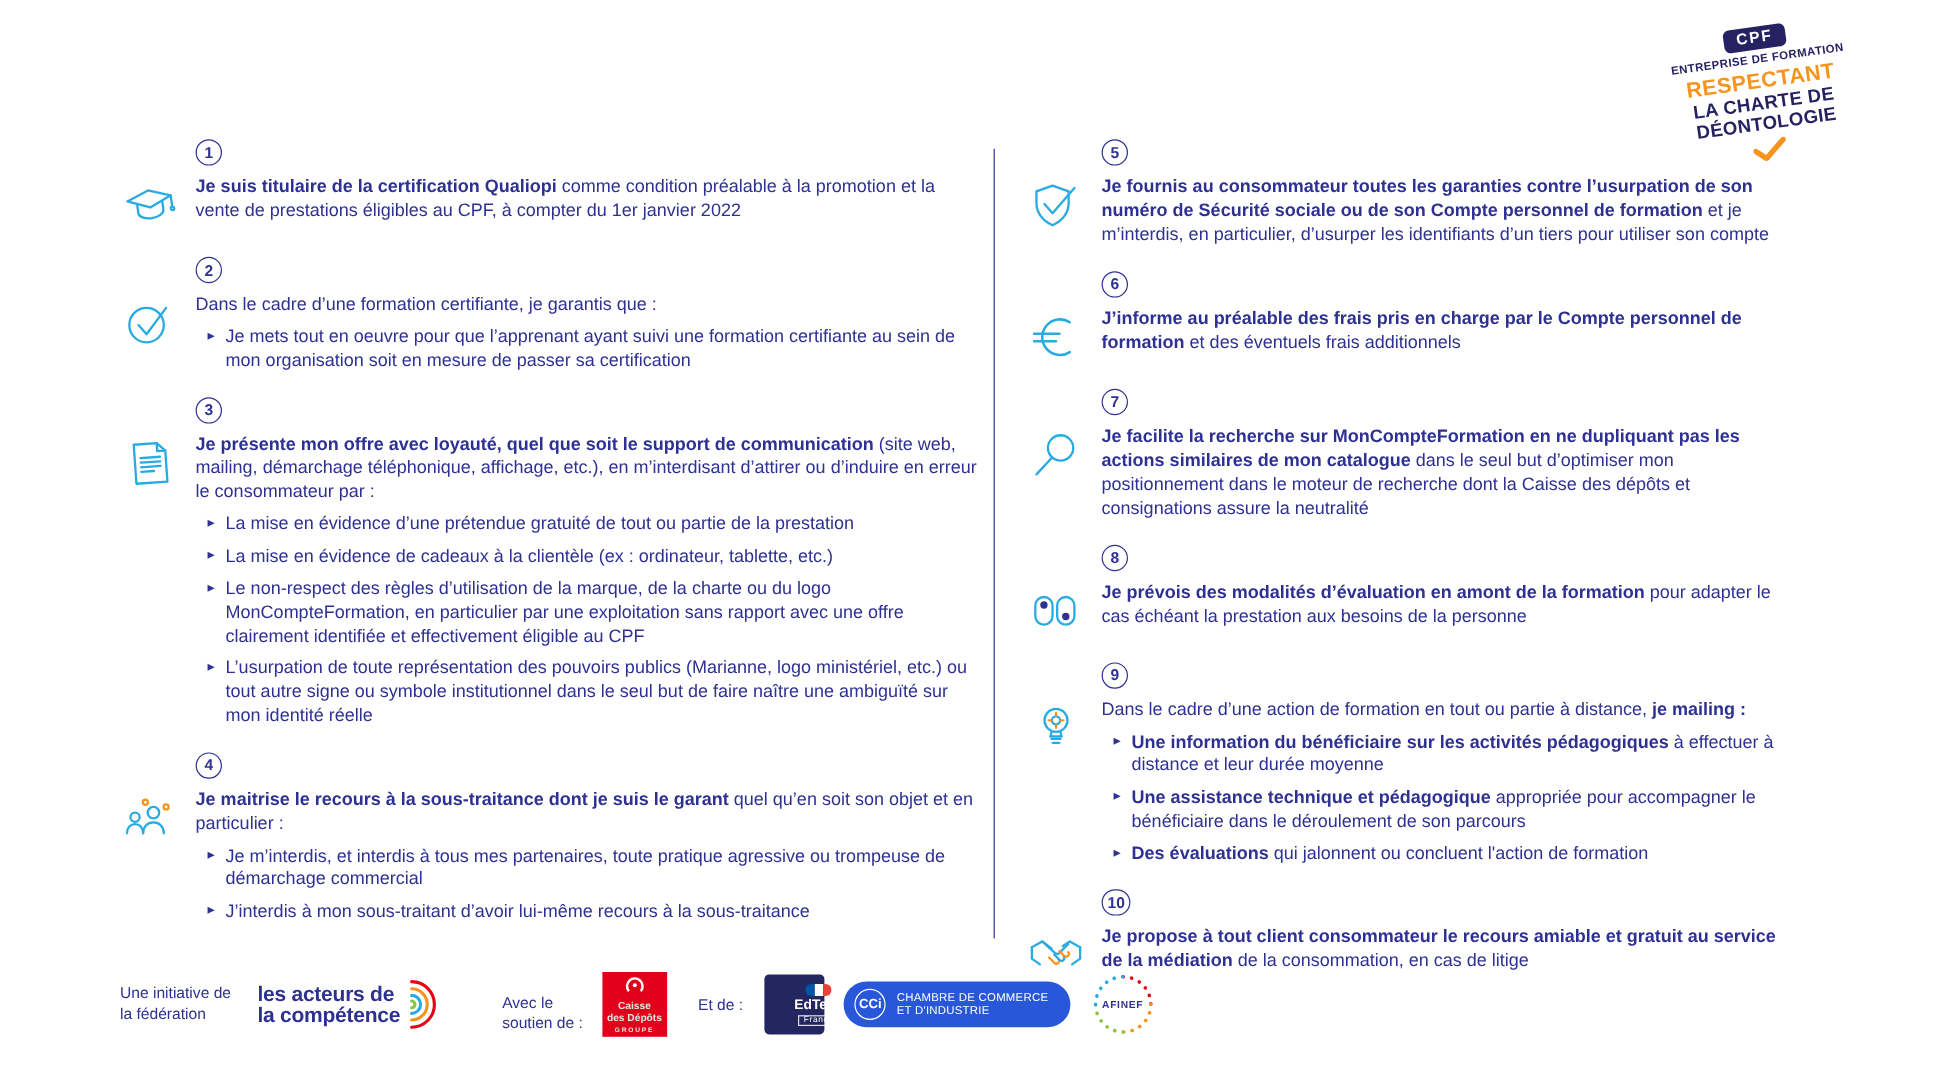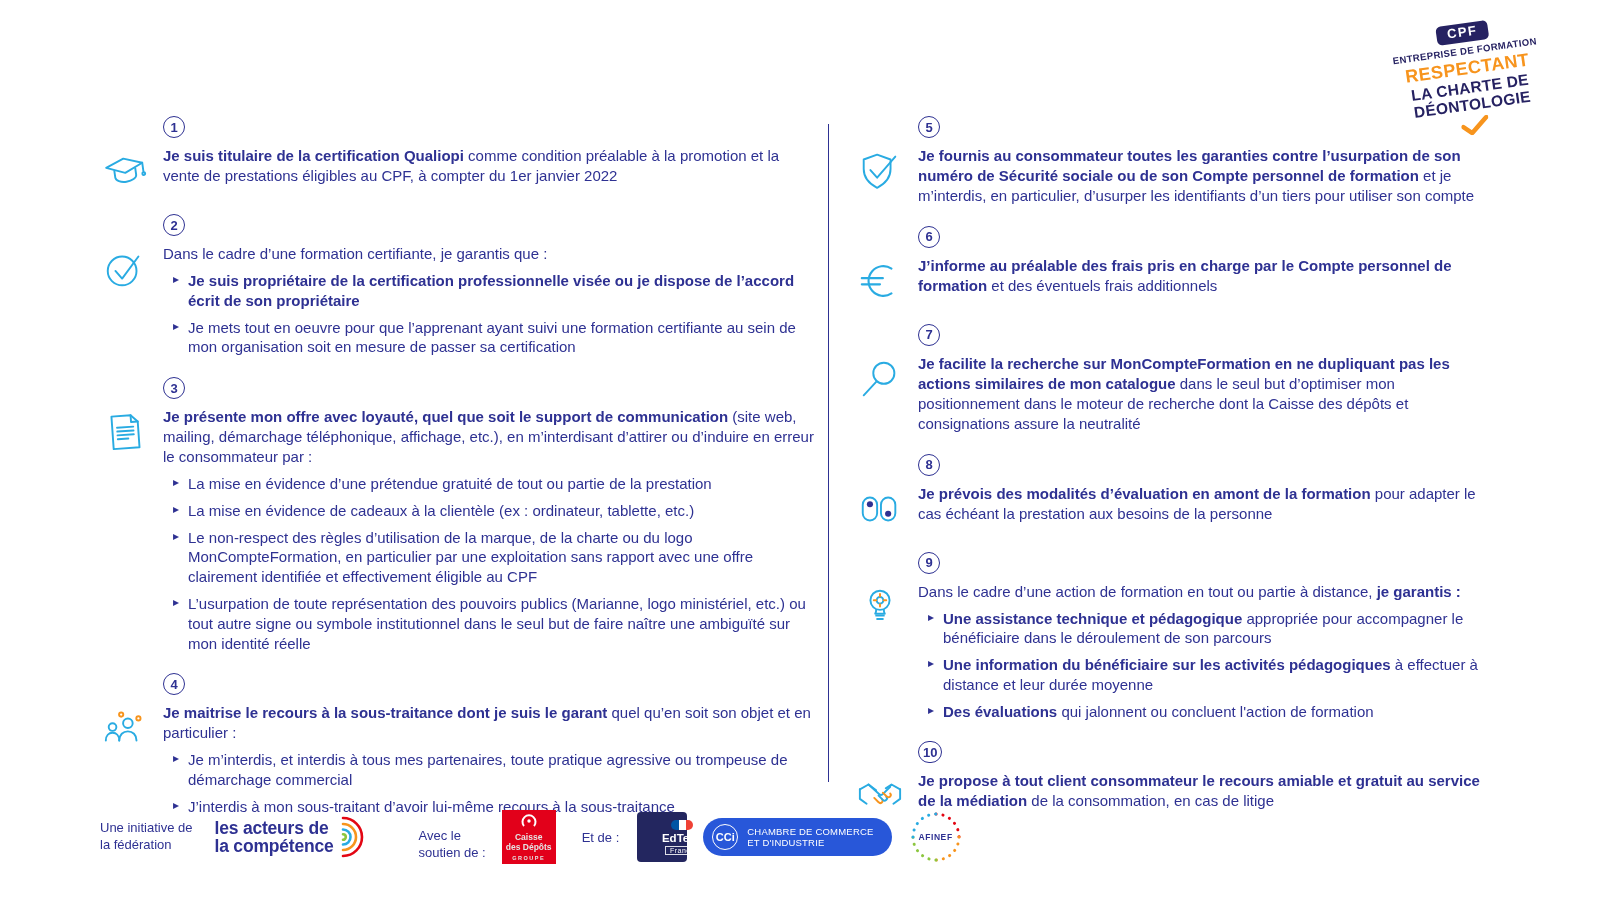--- a/index.html
+++ b/index.html
@@ -111,21 +111,20 @@
         <div class="item-body"><div class="item-number">1</div><p class="item-text"><span class="b">Je suis titulaire de la certification Qualiopi</span><span> comme condition préalable à la promotion et la vente de prestations éligibles au CPF, à compter du 1er janvier 2022</span></p></div>
       </div>
       <div class="item">
         <div class="item-icon">
           <svg viewBox="0 0 48 48" fill="none" stroke="#29ABE2" stroke-width="2" stroke-linecap="round" stroke-linejoin="round">
             <circle cx="21" cy="26" r="15"></circle>
             <path d="M14 26 l7 8 L38 11"></path>
           </svg>
         </div>
         <div class="item-body"><div class="item-number">2</div><p class="item-text"><span>Dans le cadre d’une formation certifiante, je garantis que :</span></p><div class="bullets">
-            <div class="bullet"><span class="b">Je suis propriétaire de la certification professionnelle visée ou je dispose de l’accord écrit de son propriétaire</span></div>
             <div class="bullet"><span>Je mets tout en oeuvre pour que l’apprenant ayant suivi une formation certifiante au sein de mon organisation soit en mesure de passer sa certification</span></div>
           </div></div>
       </div>
       <div class="item">
         <div class="item-icon">
           <svg viewBox="0 0 48 48" fill="none" stroke="#29ABE2" stroke-width="2" stroke-linecap="round" stroke-linejoin="round">
             <g transform="rotate(-4 24 24)">
               <path d="M11 7 h20 l7 7 v27 H11 Z"></path>
               <path d="M31 7 v7 h7"></path>
               <path d="M16 19 h17 M16 23 h17 M16 27 h17 M16 31 h11"></path>
@@ -199,23 +198,23 @@
       <div class="item">
         <div class="item-icon">
           <svg viewBox="0 0 48 48" fill="none" stroke="#29ABE2" stroke-width="2" stroke-linecap="round" stroke-linejoin="round">
             <circle cx="24" cy="17" r="10"></circle>
             <path d="M20 27 c0 2 -0.5 3 -1 4 h10 c-0.5 -1 -1 -2 -1 -4"></path>
             <path d="M20 33 h8 M21 36.5 h6"></path>
             <circle cx="24" cy="17" r="3.5"></circle>
             <path d="M24 10.5 v2.5 M30.5 17 h-2.5 M24 23.5 v-2.5 M17.5 17 h2.5" stroke="#F7941D"></path>
           </svg>
         </div>
-        <div class="item-body"><div class="item-number">9</div><p class="item-text"><span>Dans le cadre d’une action de formation en tout ou partie à distance, </span><span class="b">je garantis :</span></p><div class="bullets">
+        <div class="item-body"><div class="item-number">9</div><p class="item-text"><span>Dans le cadre d’une action de formation en tout ou partie à distance, </span><span class="b">je mailing :</span></p><div class="bullets">
+            <div class="bullet"><span class="b">Une information du bénéficiaire sur les activités pédagogiques</span><span> à effectuer à distance et leur durée moyenne</span></div>
             <div class="bullet"><span class="b">Une assistance technique et pédagogique</span><span> appropriée pour accompagner le bénéficiaire dans le déroulement de son parcours</span></div>
-            <div class="bullet"><span class="b">Une information du bénéficiaire sur les activités pédagogiques</span><span> à effectuer à distance et leur durée moyenne</span></div>
             <div class="bullet"><span class="b">Des évaluations</span><span> qui jalonnent ou concluent l'action de formation</span></div>
           </div></div>
       </div>
       <div class="item">
         <div class="item-icon">
           <svg viewBox="0 0 48 48" fill="none" stroke="#29ABE2" stroke-width="2" stroke-linecap="round" stroke-linejoin="round">
             <path d="M3 17 l9 -5 8 6"></path>
             <path d="M45 17 l-9 -5 -6 4"></path>
             <path d="M12 12 l11 10 a3 3 0 0 0 4.2 -0.2 l7.5 -7.5"></path>
             <path d="M3 17 v10 l7 5"></path>

